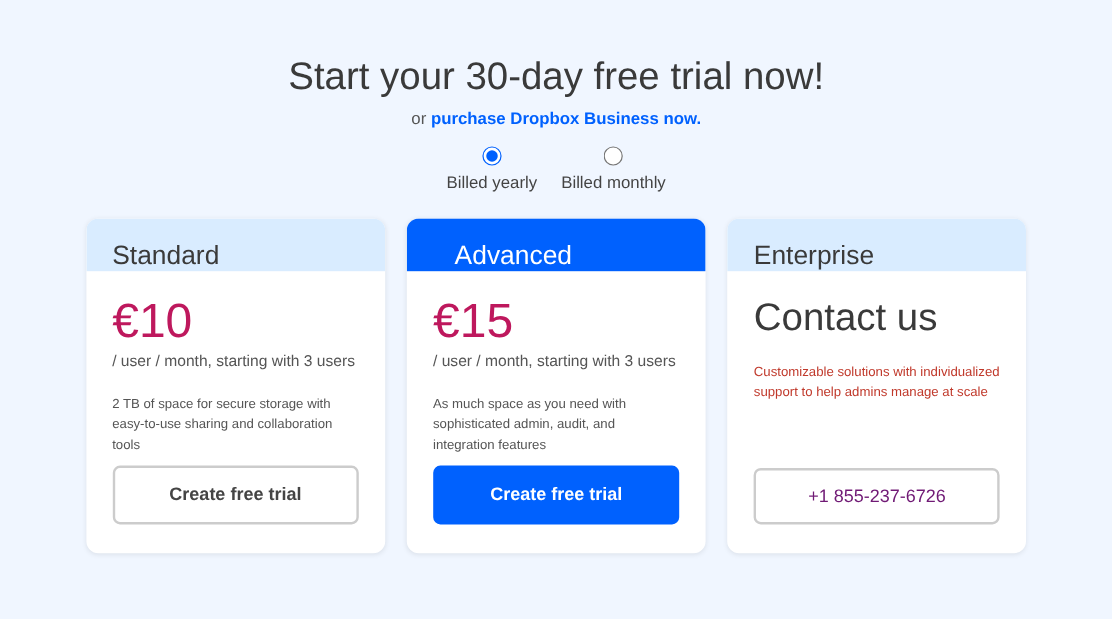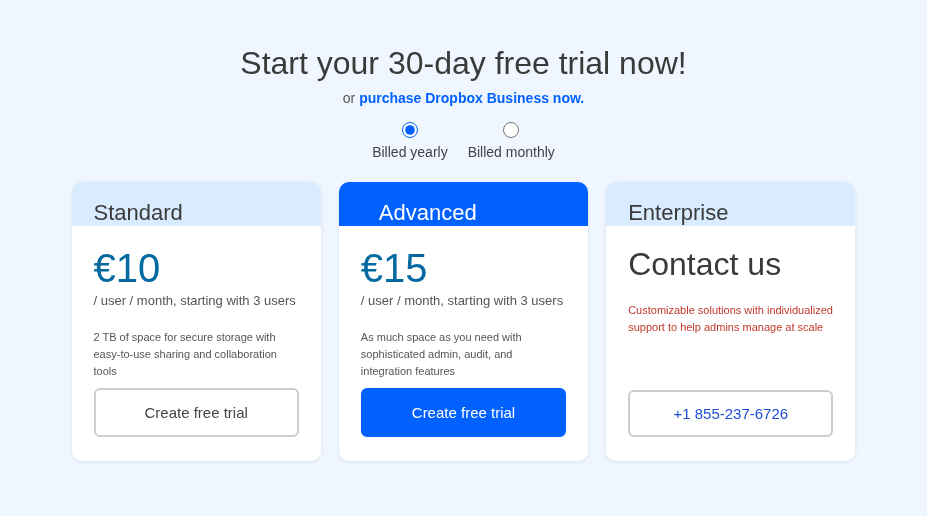--- a/index.html
+++ b/index.html
@@ -91,21 +91,21 @@
     }
     .card-body {
       padding: 22px 22px 24px;
       display: flex;
       flex-direction: column;
       flex: 1;
     }
     .price {
       font-size: 40px;
       font-weight: 300;
-      color: #0369a1;
+      color: #be185d;
       line-height: 1;
       margin-bottom: 4px;
     }
     .price-sub {
       font-size: 13px;
       color: #555;
       margin-bottom: 18px;
       line-height: 1.4;
     }
     .price-contact {
@@ -121,21 +121,21 @@
       line-height: 1.55;
       flex: 1;
       margin-bottom: 8px;
     }
     .btn-trial {
       display: block;
       width: 100%;
       padding: 14px 21px;
       border-radius: 6px;
       font-size: 15px;
-      font-weight: 400;
+      font-weight: 700;
       cursor: pointer;
       text-align: center;
       border: 2px solid #ccc;
       background: #fff;
       color: #444;
       transition: background 0.15s;
     }
     .btn-trial.primary {
       background: #0061fe;
       border-color: #0061fe;
@@ -145,21 +145,21 @@
       display: block;
       width: 100%;
       padding: 13px 10px;
       border-radius: 6px;
       font-size: 15px;
       font-weight: 500;
       cursor: pointer;
       text-align: center;
       border: 2px solid #ccc;
       background: #fff;
-      color: #1d4ed8;
+      color: #701a75;
     }
   </style>
 </head>
 <body>
 
 <div class="container">
   <h1 class="headline">Start your 30-day free trial now!</h1>
   <p class="subheadline">
     <span>or </span><a href="#">purchase Dropbox Business now.</a>
   </p>

